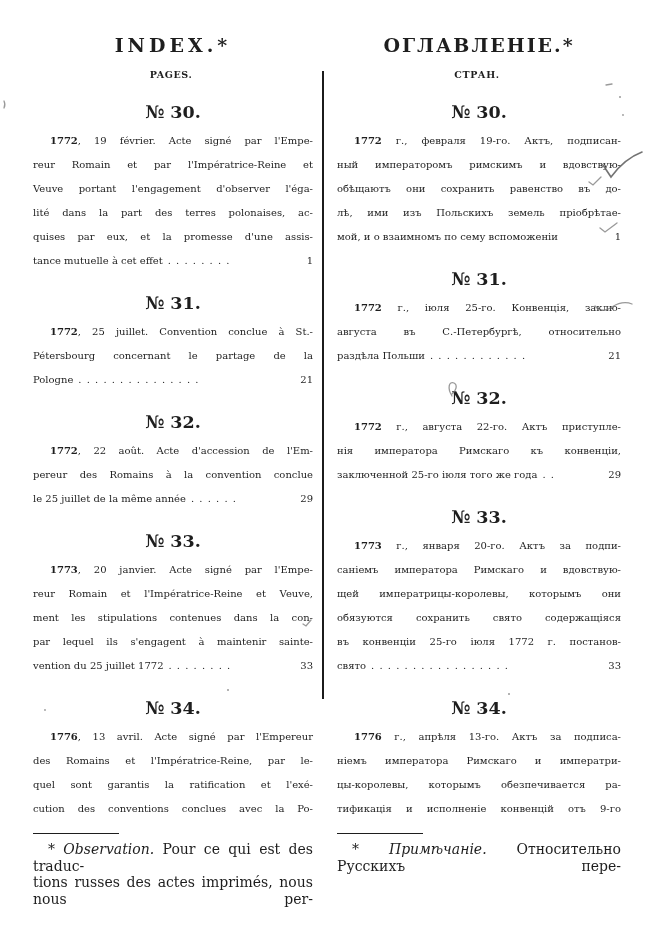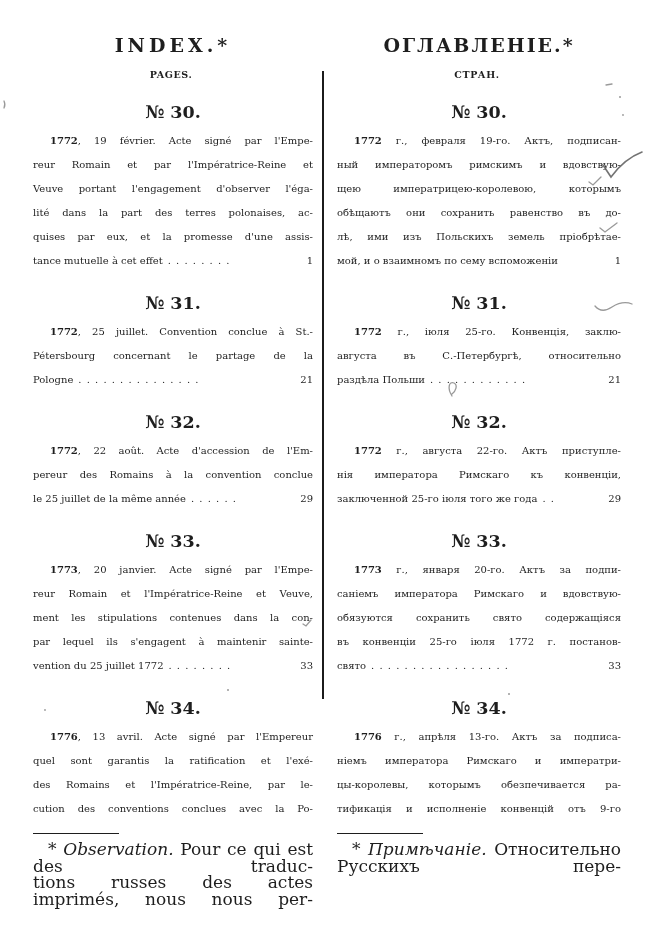--- a/index.html
+++ b/index.html
@@ -29,21 +29,21 @@
     font-size:10px;line-height:24px;
   }
   .line{text-align:justify;text-align-last:justify;}
   .line.indent{text-indent:17px;}
   .line b,.fline b{font-weight:bold;}
   .tailline{display:flex;justify-content:space-between;align-items:flex-end;}
   .tail-dots{flex:1 1 auto;overflow:hidden;white-space:nowrap;margin:0 5px;letter-spacing:1px;text-align:left;}
   .tail-page{min-width:18px;text-align:right;}
   .footnote-rule{width:86px;height:1.3px;background:#1e1e1e;margin:12px 0 7px;}
   .fline{
-    font-size:17px;line-height:16.4px;text-align:justify;text-align-last:justify;
+    font-size:14px;line-height:16.4px;text-align:justify;text-align-last:justify;
   }
   .fline.indent{text-indent:15px;}
   .fline i{font-style:italic;}
   .marks{position:absolute;left:0;top:0;pointer-events:none;}
   .marks path{fill:none;stroke:#5a5a5a;stroke-width:1.6;stroke-linecap:round;opacity:0.85;}
   .marks path.light{stroke:#6e6e6e;stroke-width:1.3;opacity:0.7;}
   .marks circle{fill:#555;opacity:0.6;}
 </style>
 </head>
 <body>
@@ -95,43 +95,42 @@
           <div class="line">par lequel ils s'engagent à maintenir sainte-</div>
           <div class="tailline">
             <span class="tail-text">vention du 25 juillet 1772</span>
             <span class="tail-dots">. . . . . . . .</span>
             <span class="tail-page">33</span>
           </div>
         </section>
         <section class="entry">
           <h2 class="entry-num">№ 34.</h2>
           <div class="line indent"><b>1776</b>, 13 avril. Acte signé par l'Empereur</div>
+          <div class="line">des Romains et l'Impératrice-Reine, par le-</div>
           <div class="line">quel sont garantis la ratification et l'exé-</div>
-          <div class="line">des Romains et l'Impératrice-Reine, par le-</div>
           <div class="line">cution des conventions conclues avec la Po-</div>
         </section>
       </div>
     <div class="footnote-rule"></div>
     <div class="footnote">
         <div class="fline indent">* <i>Observation.</i> Pour ce qui est des traduc-</div>
         <div class="fline">tions russes des actes imprimés, nous nous per-</div>
       </div>
   </div>
 
   <div class="divider"></div>
 
   <div class="col col-right">
     <h1 class="col-title">ОГЛАВЛЕНІЕ.*</h1>
     <div class="pages-label">СТРАН.</div>
     <div class="entries">
         <section class="entry">
           <h2 class="entry-num">№ 30.</h2>
           <div class="line indent"><b>1772</b> г., февраля 19-го. Актъ, подписан-</div>
           <div class="line">ный императоромъ римскимъ и вдовствую-</div>
-          <div class="line">щею императрицею-королевою, которымъ</div>
           <div class="line">обѣщаютъ они сохранить равенство въ до-</div>
           <div class="line">лѣ, ими изъ Польскихъ земель пріобрѣтае-</div>
           <div class="tailline">
             <span class="tail-text">мой, и о взаимномъ по сему вспоможеніи</span>
             <span class="tail-dots"></span>
             <span class="tail-page">1</span>
           </div>
         </section>
         <section class="entry">
           <h2 class="entry-num">№ 31.</h2>
@@ -150,20 +149,21 @@
           <div class="tailline">
             <span class="tail-text">заключенной 25-го іюля того же года</span>
             <span class="tail-dots">. .</span>
             <span class="tail-page">29</span>
           </div>
         </section>
         <section class="entry">
           <h2 class="entry-num">№ 33.</h2>
           <div class="line indent"><b>1773</b> г., января 20-го. Актъ за подпи-</div>
           <div class="line">саніемъ императора Римскаго и вдовствую-</div>
+          <div class="line">щей императрицы-королевы, которымъ они</div>
           <div class="line">обязуются сохранить свято содержащіяся</div>
           <div class="line">въ конвенціи 25-го іюля 1772 г. постанов-</div>
           <div class="tailline">
             <span class="tail-text">свято</span>
             <span class="tail-dots">. . . . . . . . . . . . . . . . .</span>
             <span class="tail-page">33</span>
           </div>
         </section>
         <section class="entry">
           <h2 class="entry-num">№ 34.</h2>

